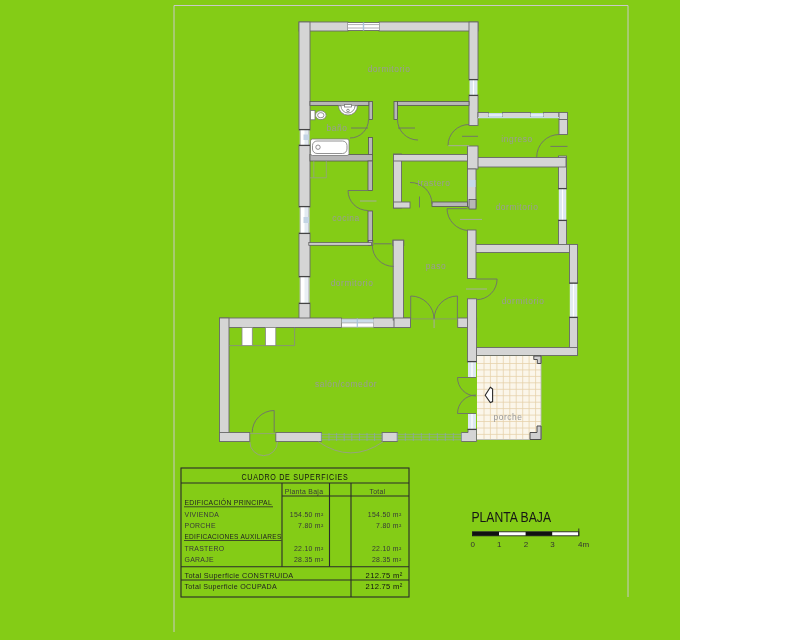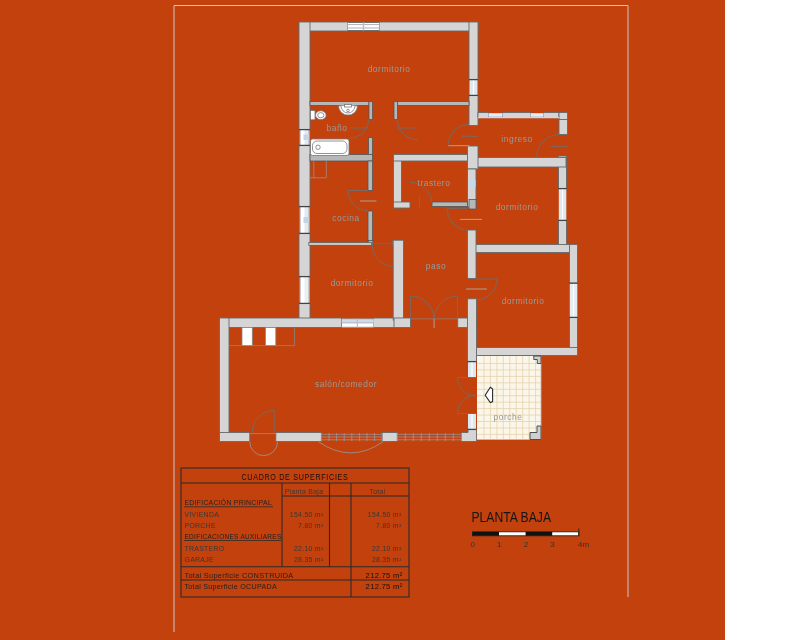--- a/index.html
+++ b/index.html
@@ -1,16 +1,16 @@
 <!DOCTYPE html>
 <html><head>
 <meta charset="utf-8">
 <style>
 html,body{margin:0;padding:0;background:#fff;}
-#page{position:relative;width:725px;height:640px;background:#c2410c;overflow:hidden;}
+#page{position:relative;width:648px;height:640px;background:#84cc16;overflow:hidden;padding-left:32px;}
 svg{position:absolute;left:0;top:0;}
 text{font-family:"Liberation Sans",sans-serif;}
 .rl{fill:#9a9a9a;font-size:8.4px;letter-spacing:0.55px;text-anchor:middle;}
 .tb{fill:#383838;font-size:6.9px;letter-spacing:0.3px;}
 .tbr{fill:#383838;font-size:6.9px;letter-spacing:0.3px;text-anchor:end;}
 .sc{fill:#333;font-size:8px;text-anchor:middle;}
 </style>
 </head>
 <body>
 <div id="page">

